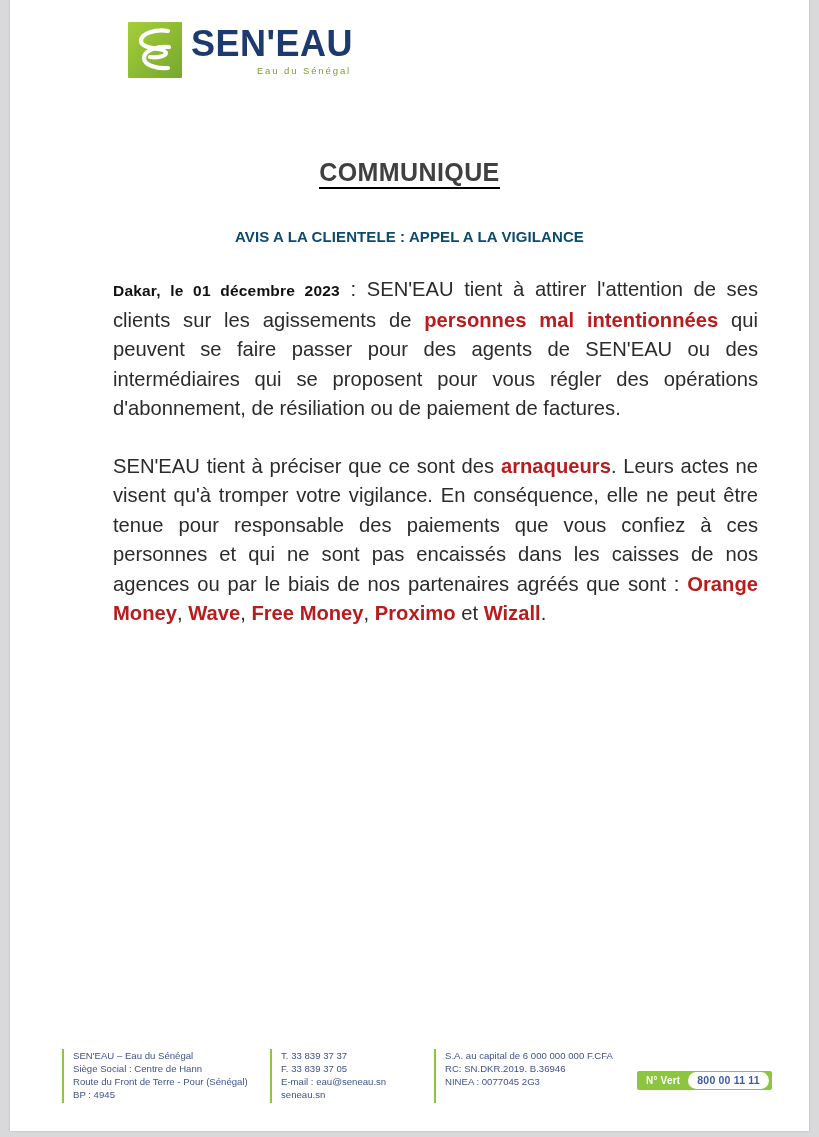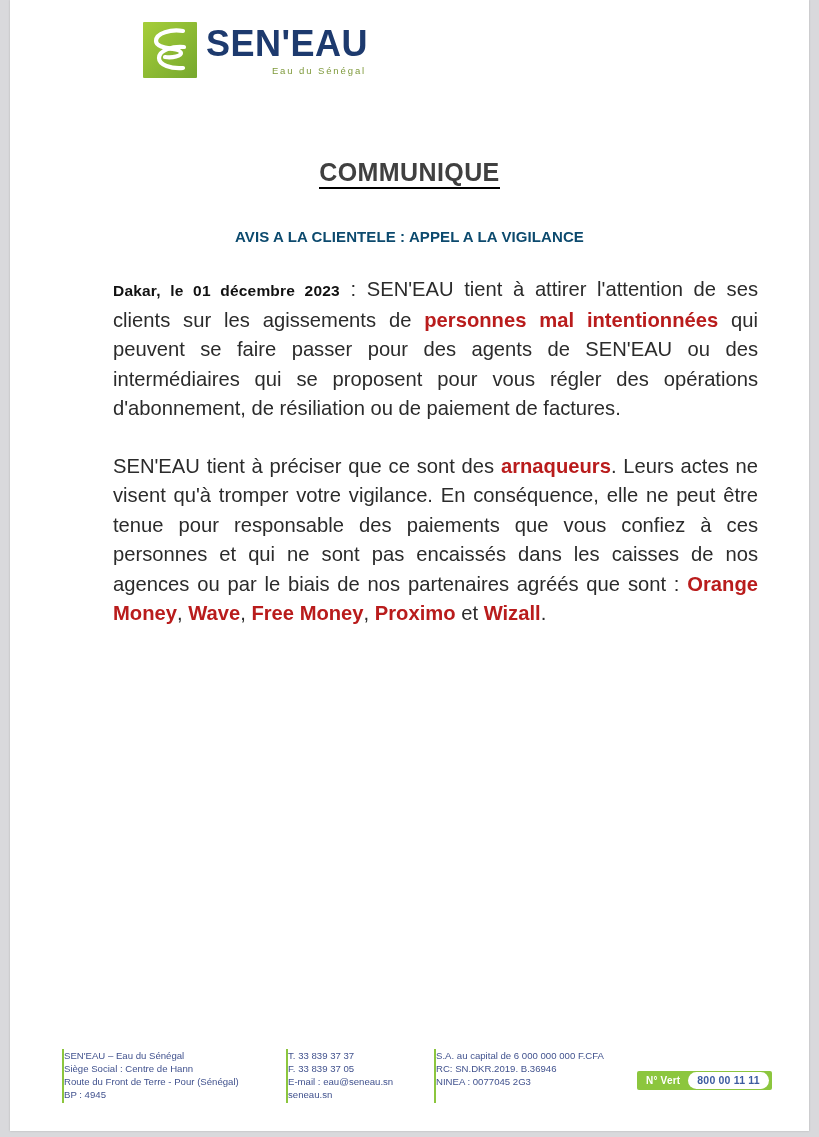--- a/index.html
+++ b/index.html
@@ -28,21 +28,21 @@
     width: 799px;
     height: 1131px;
     background: #ffffff;
     box-shadow: 0 0 2px rgba(0,0,0,.18);
     overflow: hidden;
   }
 
   
   .logo-wrap {
     position: absolute;
-    left: 133px;
+    left: 118px;
     top: 22px;
     display: flex;
     align-items: flex-start;
   }
   .logo-mark {
     width: 54px;
     height: 56px;
     position: relative;
     flex: none;
   }
@@ -129,26 +129,27 @@
   .footer {
     position: absolute;
     left: 52px;
     top: 1049px;
     width: 710px;
     height: 60px;
   }
   .fcol {
     position: absolute;
     top: 0;
+    padding-left: 9px;
     border-left: 2.5px solid #8cc63e;
     height: 54px;
     box-sizing: border-box;
   }
   .fcol-1 { left: 0px;   width: 205px; }
-  .fcol-2 { left: 208px; width: 142px; margin-left: 16px; }
+  .fcol-2 { left: 208px; width: 142px; }
   .fcol-3 { left: 372px; width: 215px; }
   .fline {
     font-family: "Liberation Sans", sans-serif;
     font-size: 9.6px;
     line-height: 13px;
     color: #41528e;
     white-space: nowrap;
   }
 
   

